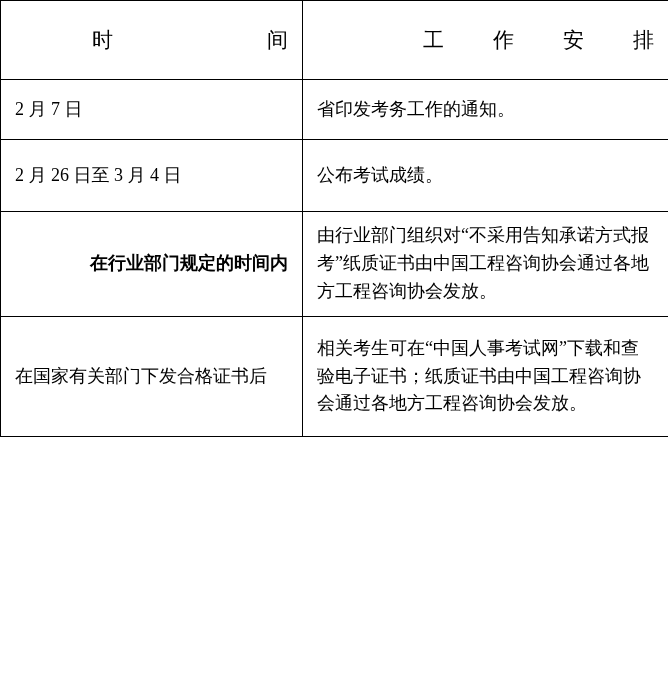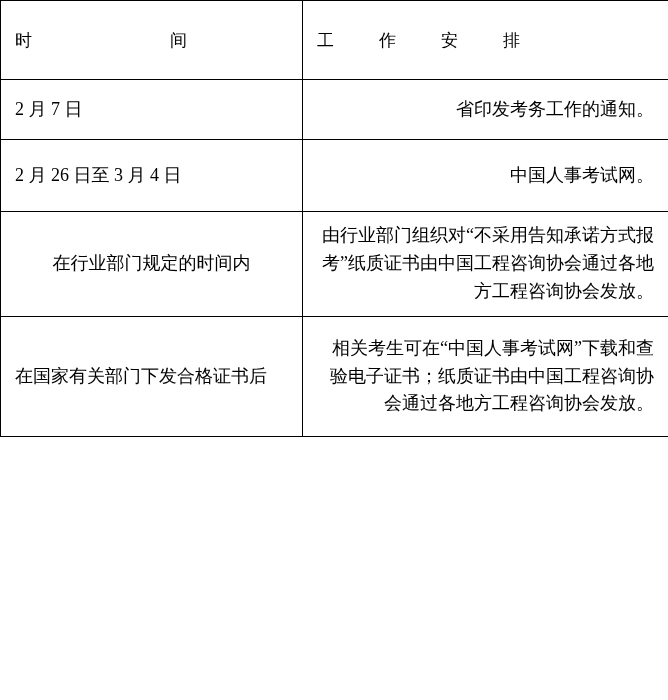--- a/index.html
+++ b/index.html
@@ -26,39 +26,40 @@
     padding: 0;
   }
   .col-time {
     width: 302px;
   }
   .col-task {
     width: 366px;
   }
   .head-cell {
     height: 78px;
-    text-align: left;
-    font-size: 17px;
+    text-align: right;
+    font-size: 21px;
     letter-spacing: 14px;
     text-indent: 14px;
     font-weight: normal;
   }
   .cell-inner {
     padding: 10px 14px;
     font-size: 18px;
     line-height: 1.55;
   }
   .time-cell .cell-inner {
     text-align: left;
   }
   .time-cell.centered .cell-inner {
-    text-align: center;
+    text-align: right;
+    font-weight: bold;
   }
   .task-cell .cell-inner {
-    text-align: right;
+    text-align: left;
   }
   .row-h-1 { height: 60px; }
   .row-h-2 { height: 72px; }
   .row-h-3 { height: 72px; }
   .row-h-4 { height: 72px; }
   .row-h-5 { height: 80px; }
   .row-h-6 { height: 105px; }
   .row-h-7 { height: 120px; }
   .nowrap-time {
     white-space: nowrap;
@@ -85,21 +86,21 @@
       </td>
       <td class="task-cell">
         <div class="cell-inner">省印发考务工作的通知。</div>
       </td>
     </tr>
     <tr class="row-h-2">
       <td class="time-cell">
         <div class="cell-inner nowrap-time">2 月 26 日至 3 月 4 日</div>
       </td>
       <td class="task-cell">
-        <div class="cell-inner">中国人事考试网。</div>
+        <div class="cell-inner">公布考试成绩。</div>
       </td>
     </tr>
     <tr class="row-h-6">
       <td class="time-cell centered">
         <div class="cell-inner">在行业部门规定的时间内</div>
       </td>
       <td class="task-cell">
         <div class="cell-inner">由行业部门组织对“不采用告知承诺方式报考”纸质证书由中国工程咨询协会通过各地方工程咨询协会发放。</div>
       </td>
     </tr>

